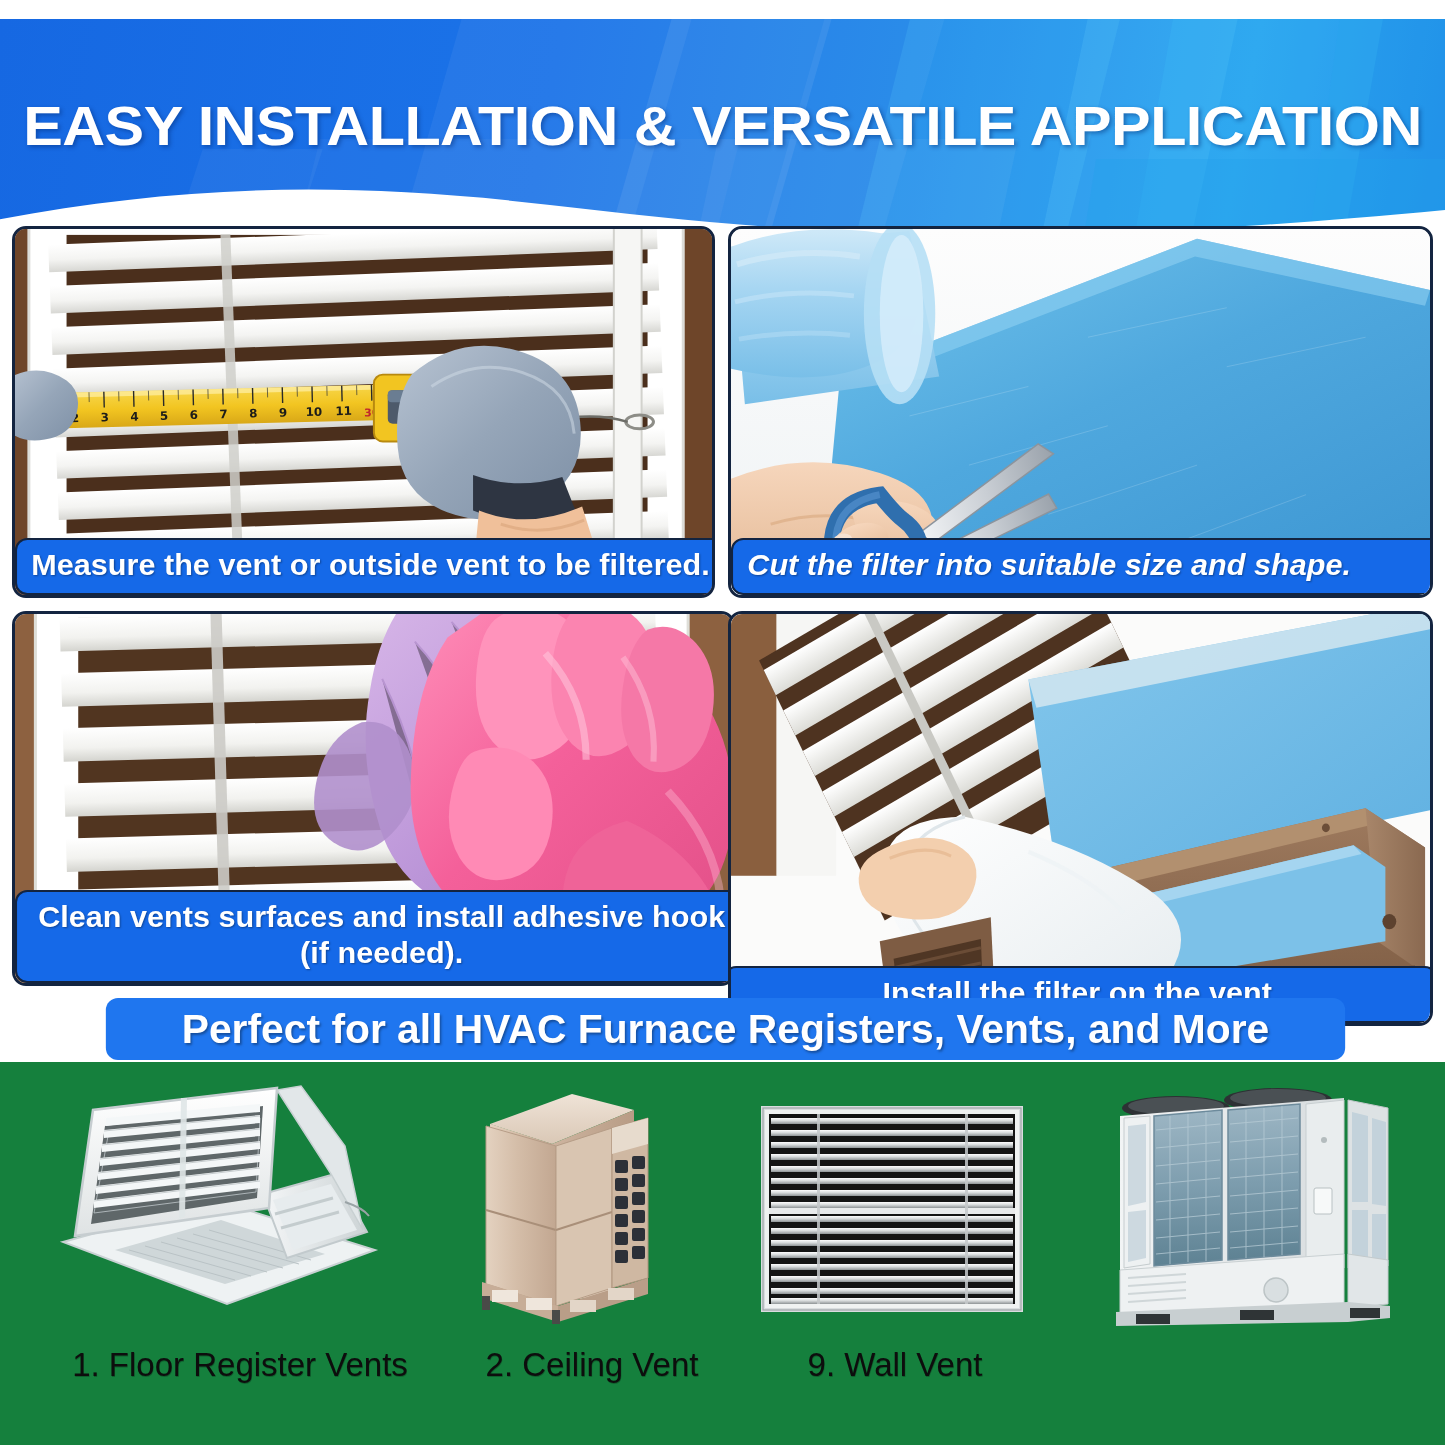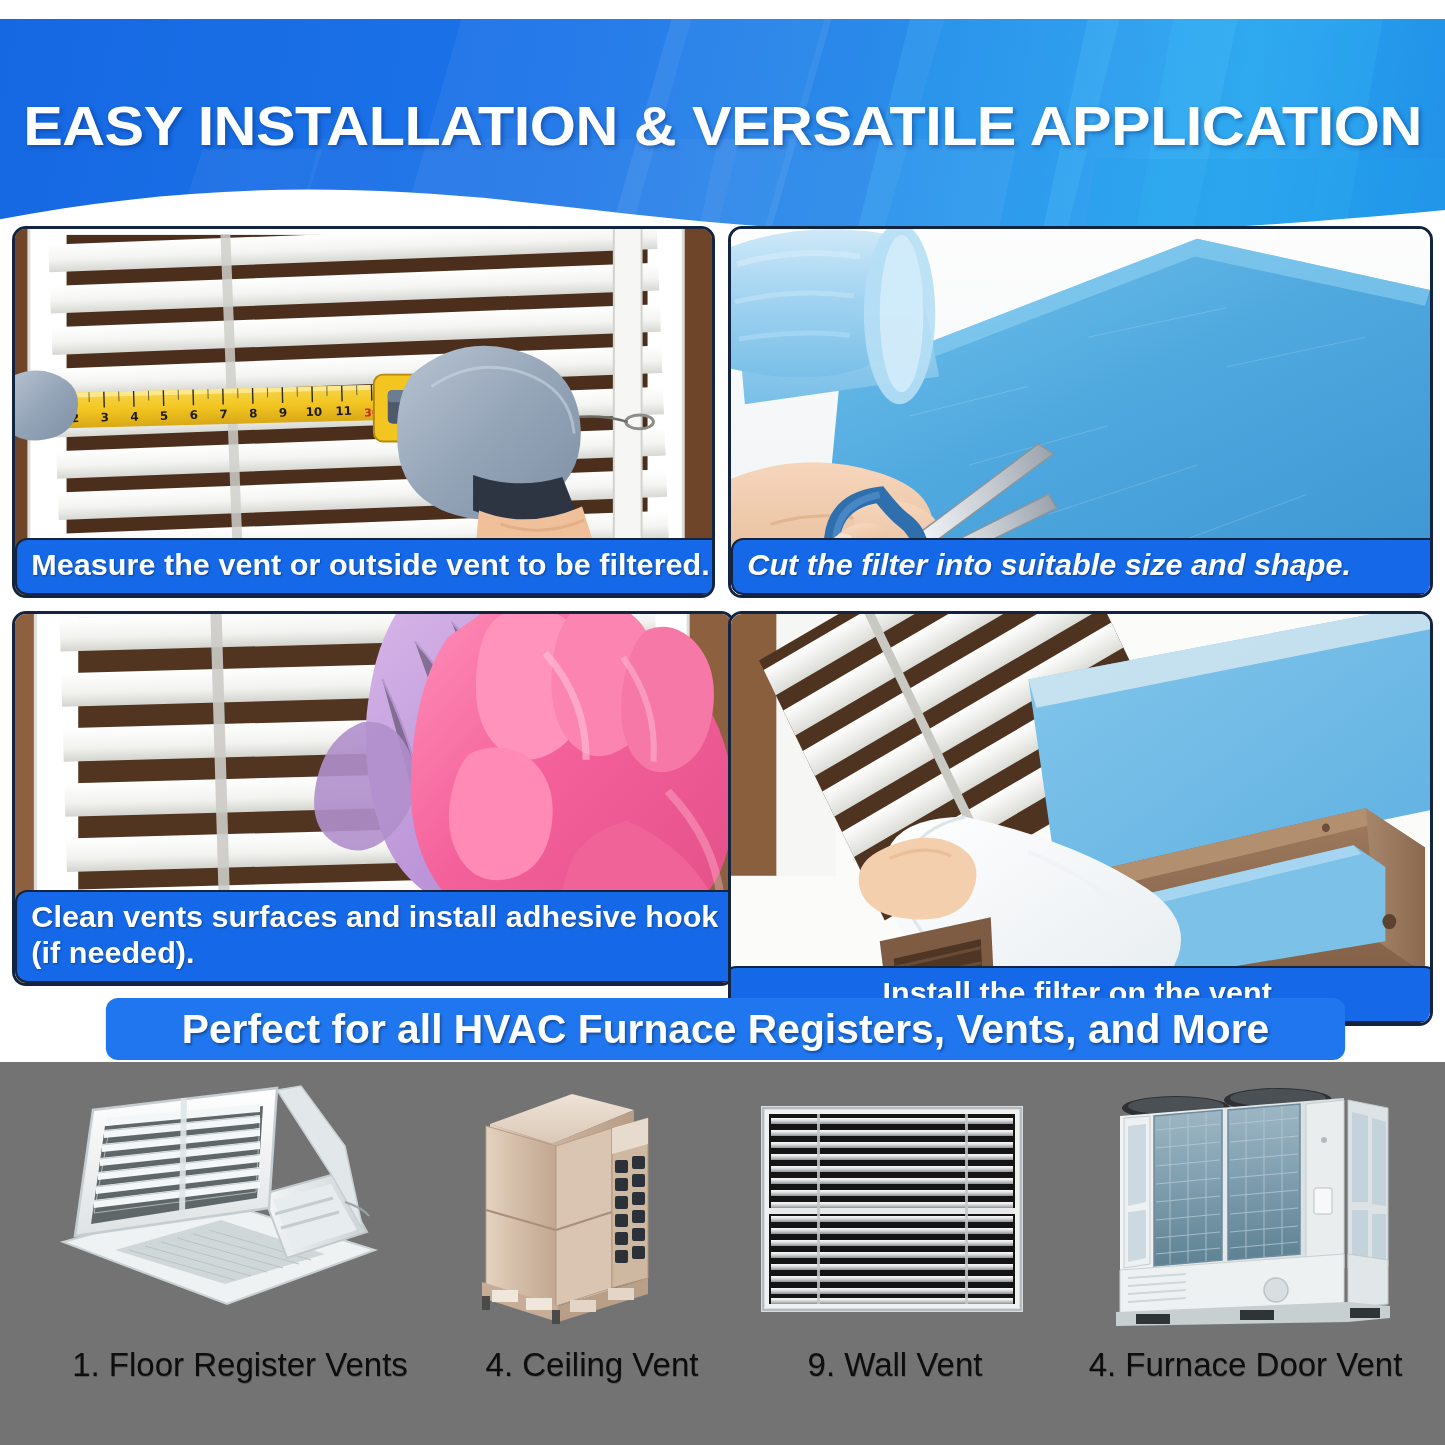--- a/index.html
+++ b/index.html
@@ -69,21 +69,21 @@
   }
   .cell {
     position: absolute;
     border: 3px solid #132440;
     border-radius: 14px;
     overflow: hidden;
     background: #f2f2f0;
   }
   .cell.c1 { left: 0;     top: 0;    width: 703px; height: 372px; }
   .cell.c2 { left: 716px; top: 0;    width: 705px; height: 372px; font-style: italic; }
-  .cell.c3 { left: 0;     top: 385px; width: 723px; height: 375px; }
+  .cell.c3 { left: 0;     top: 385px; width: 723px; height: 375px; text-align: center; }
   .cell.c4 { left: 716px; top: 385px; width: 705px; height: 415px; }
 
   .photo { position: absolute; inset: 0; overflow: hidden; }
 
   .caption {
     position: absolute;
     left: 0; right: 0; bottom: 0;
     background: #1569e8;
     border: 2px solid #132440;
     border-radius: 12px;
@@ -112,21 +112,21 @@
     text-shadow: 1.5px 1.5px 2.5px rgba(0,0,0,.35);
     transform: scaleX(1.02);
     white-space: nowrap;
   }
 
   
   .bottom {
     position: absolute;
     left: 0; top: 1062px;
     width: 1445px; height: 383px;
-    background: #737373;
+    background: #15803d;
   }
   .prod {
     position: absolute;
     display: flex; flex-direction: column; align-items: center;
   }
   .prod-img { position: relative; }
   .prod-label {
     font-size: 33px;
     font-weight: 400;
     color: #0d0d0d;
@@ -642,21 +642,21 @@
         <g fill="#e3d6c8">
           <rect x="118" y="218" width="26" height="12"></rect>
           <rect x="156" y="206" width="26" height="12"></rect>
         </g>
         <g fill="#4a4a48">
           <rect x="30" y="214" width="8" height="14"></rect>
           <rect x="100" y="228" width="8" height="14"></rect>
         </g>
       </svg>
     </div>
-    <div class="prod-label plabel-row">4. Ceiling Vent</div>
+    <div class="prod-label plabel-row">2. Ceiling Vent</div>
   </div>
 
   <div class="prod p3">
     <div class="prod-img">
       <svg width="280" height="250" viewBox="0 0 280 250">
         <defs>
           <linearGradient id="slatg" x1="0" y1="0" x2="0" y2="1">
             <stop offset="0" stop-color="#fdfdfd"></stop>
               <stop offset="0.45" stop-color="#d8dbdc"></stop>
             <stop offset="1" stop-color="#8e9395"></stop>
@@ -774,15 +774,14 @@
         <circle cx="218" cy="208" r="12" fill="#d9dfe1" stroke="#bcc4c6" stroke-width="1.5"></circle>
 
         <path d="M58 230 L290 220 L332 224 L332 236 L290 240 L58 244 Z" fill="#c8cfd1"></path>
         <g fill="#2f3436">
           <rect x="78" y="232" width="34" height="10"></rect>
           <rect x="182" y="228" width="34" height="10"></rect>
           <rect x="292" y="226" width="30" height="10"></rect>
         </g>
       </svg>
     </div>
-    <div class="prod-label plabel-row">4. Furnace Door Vent</div>
   </div>
 </div>
 
 </body></html>

